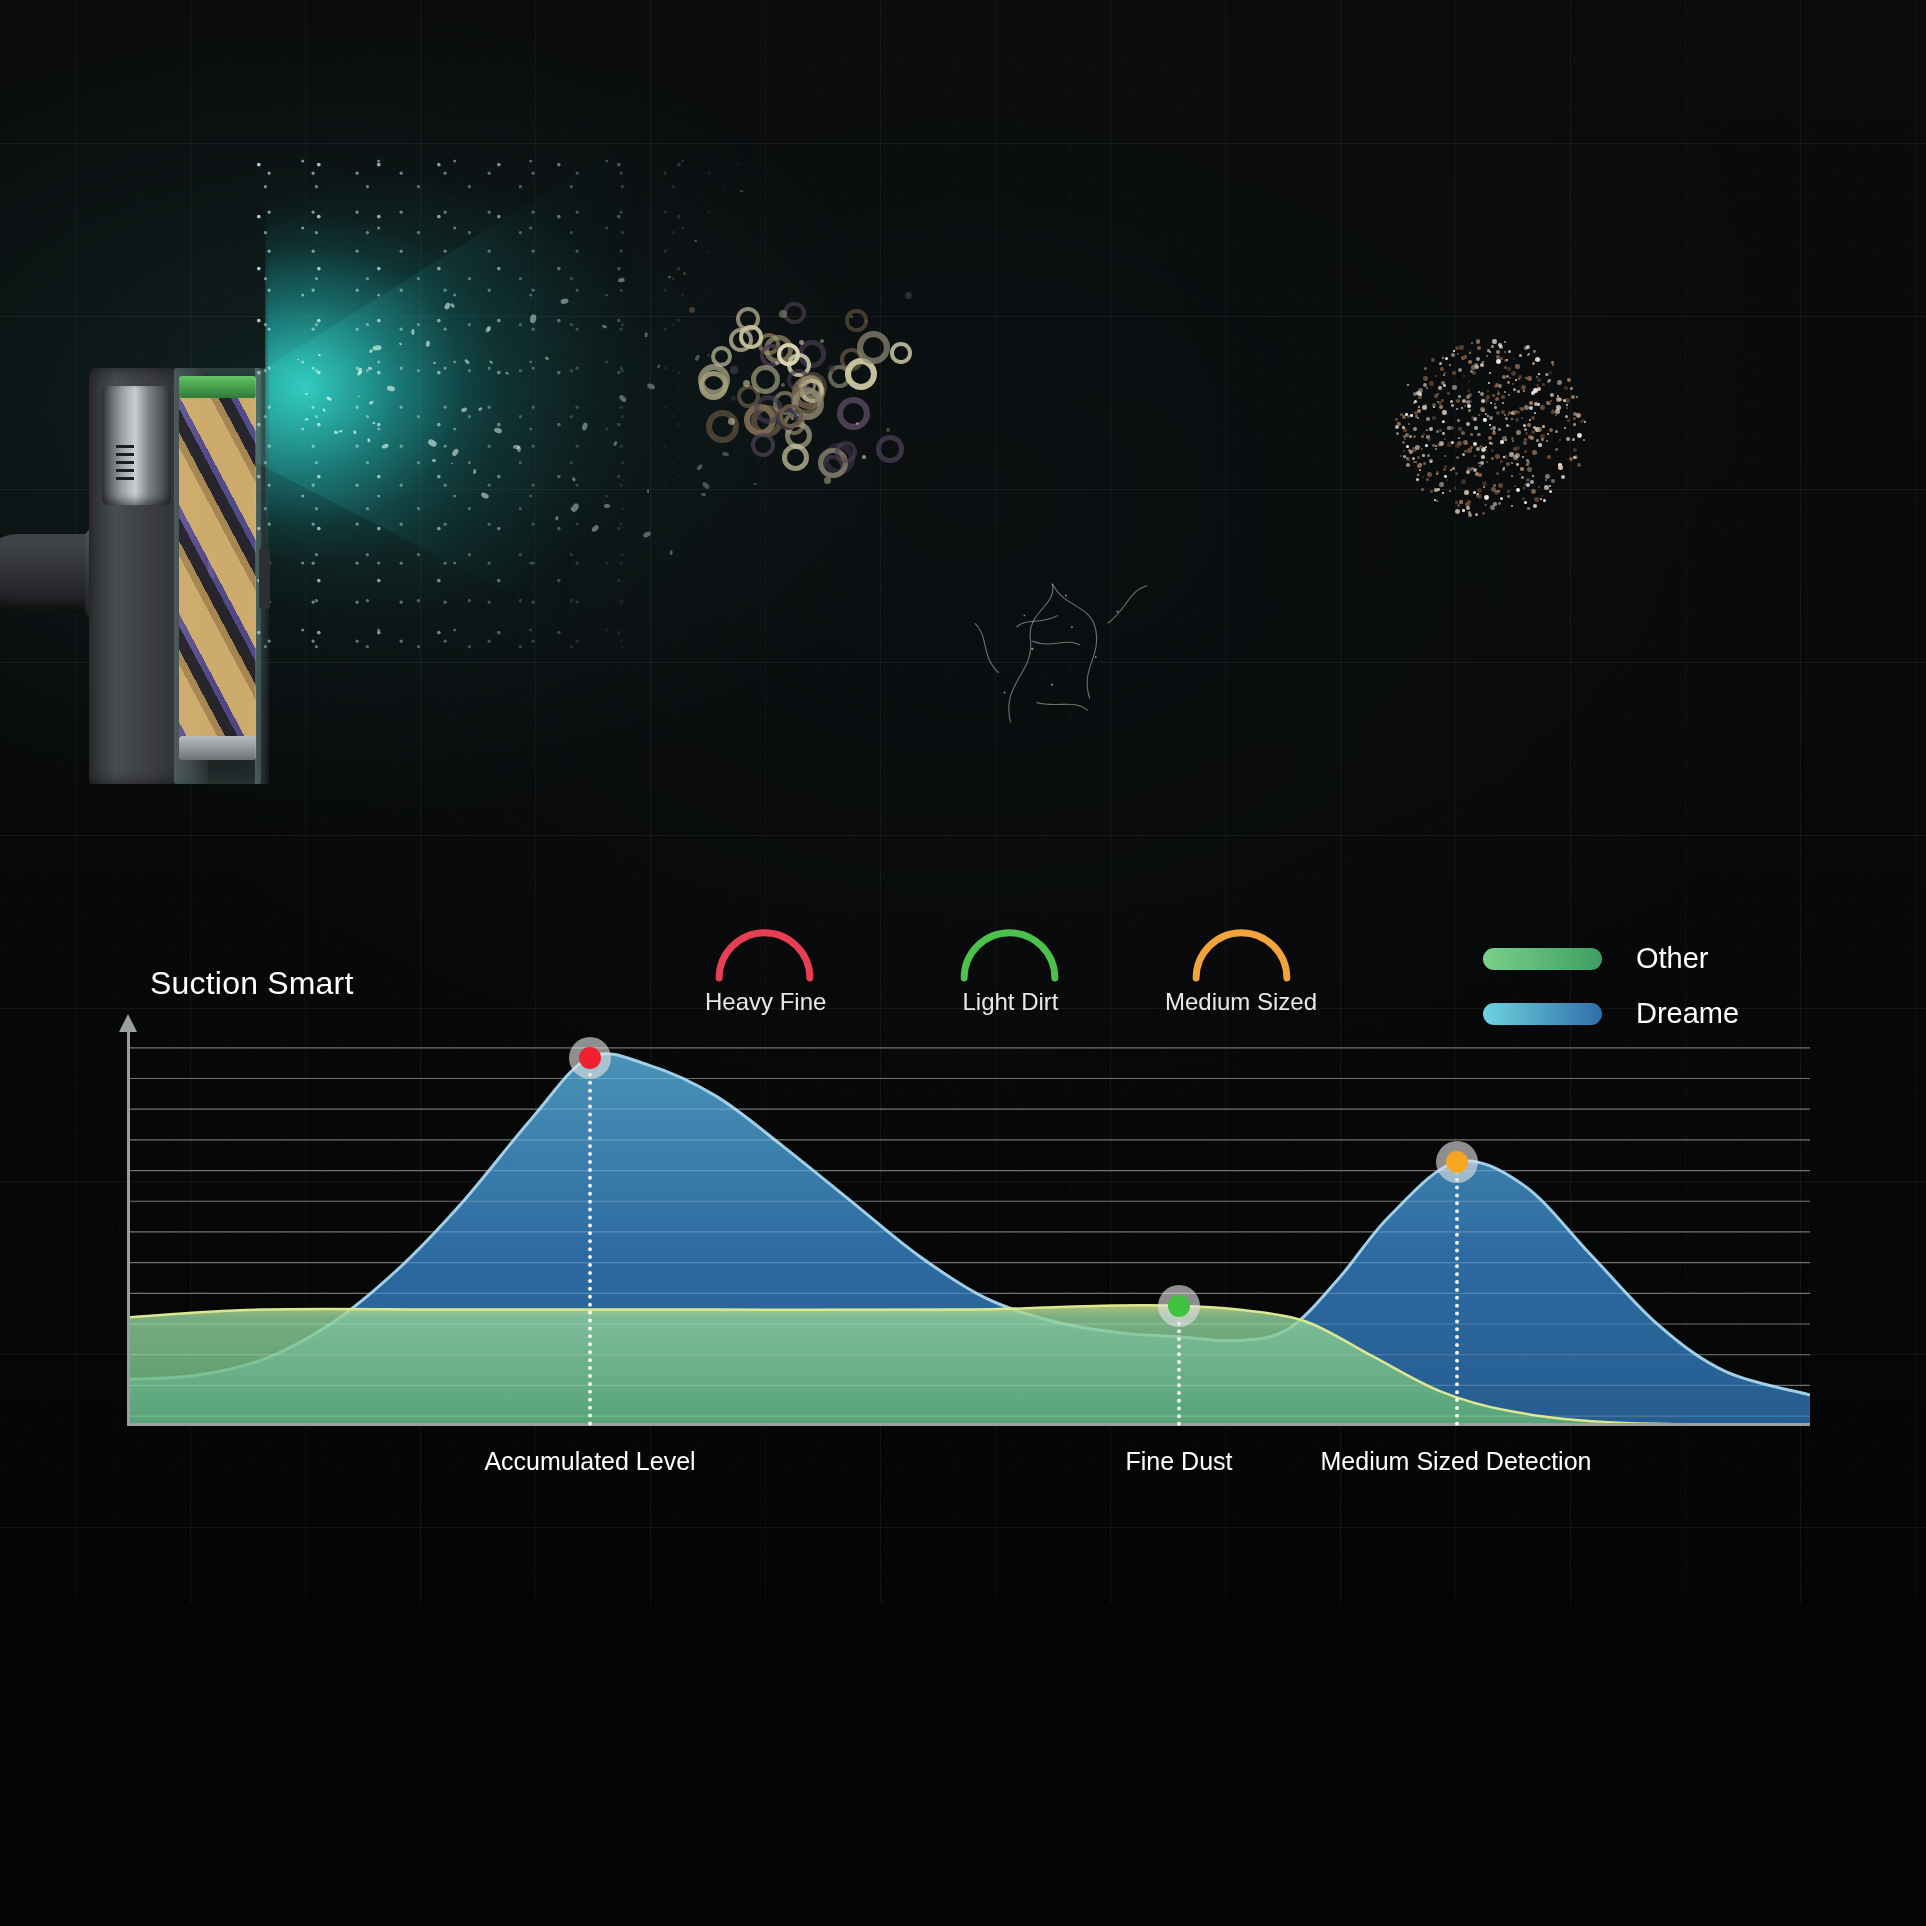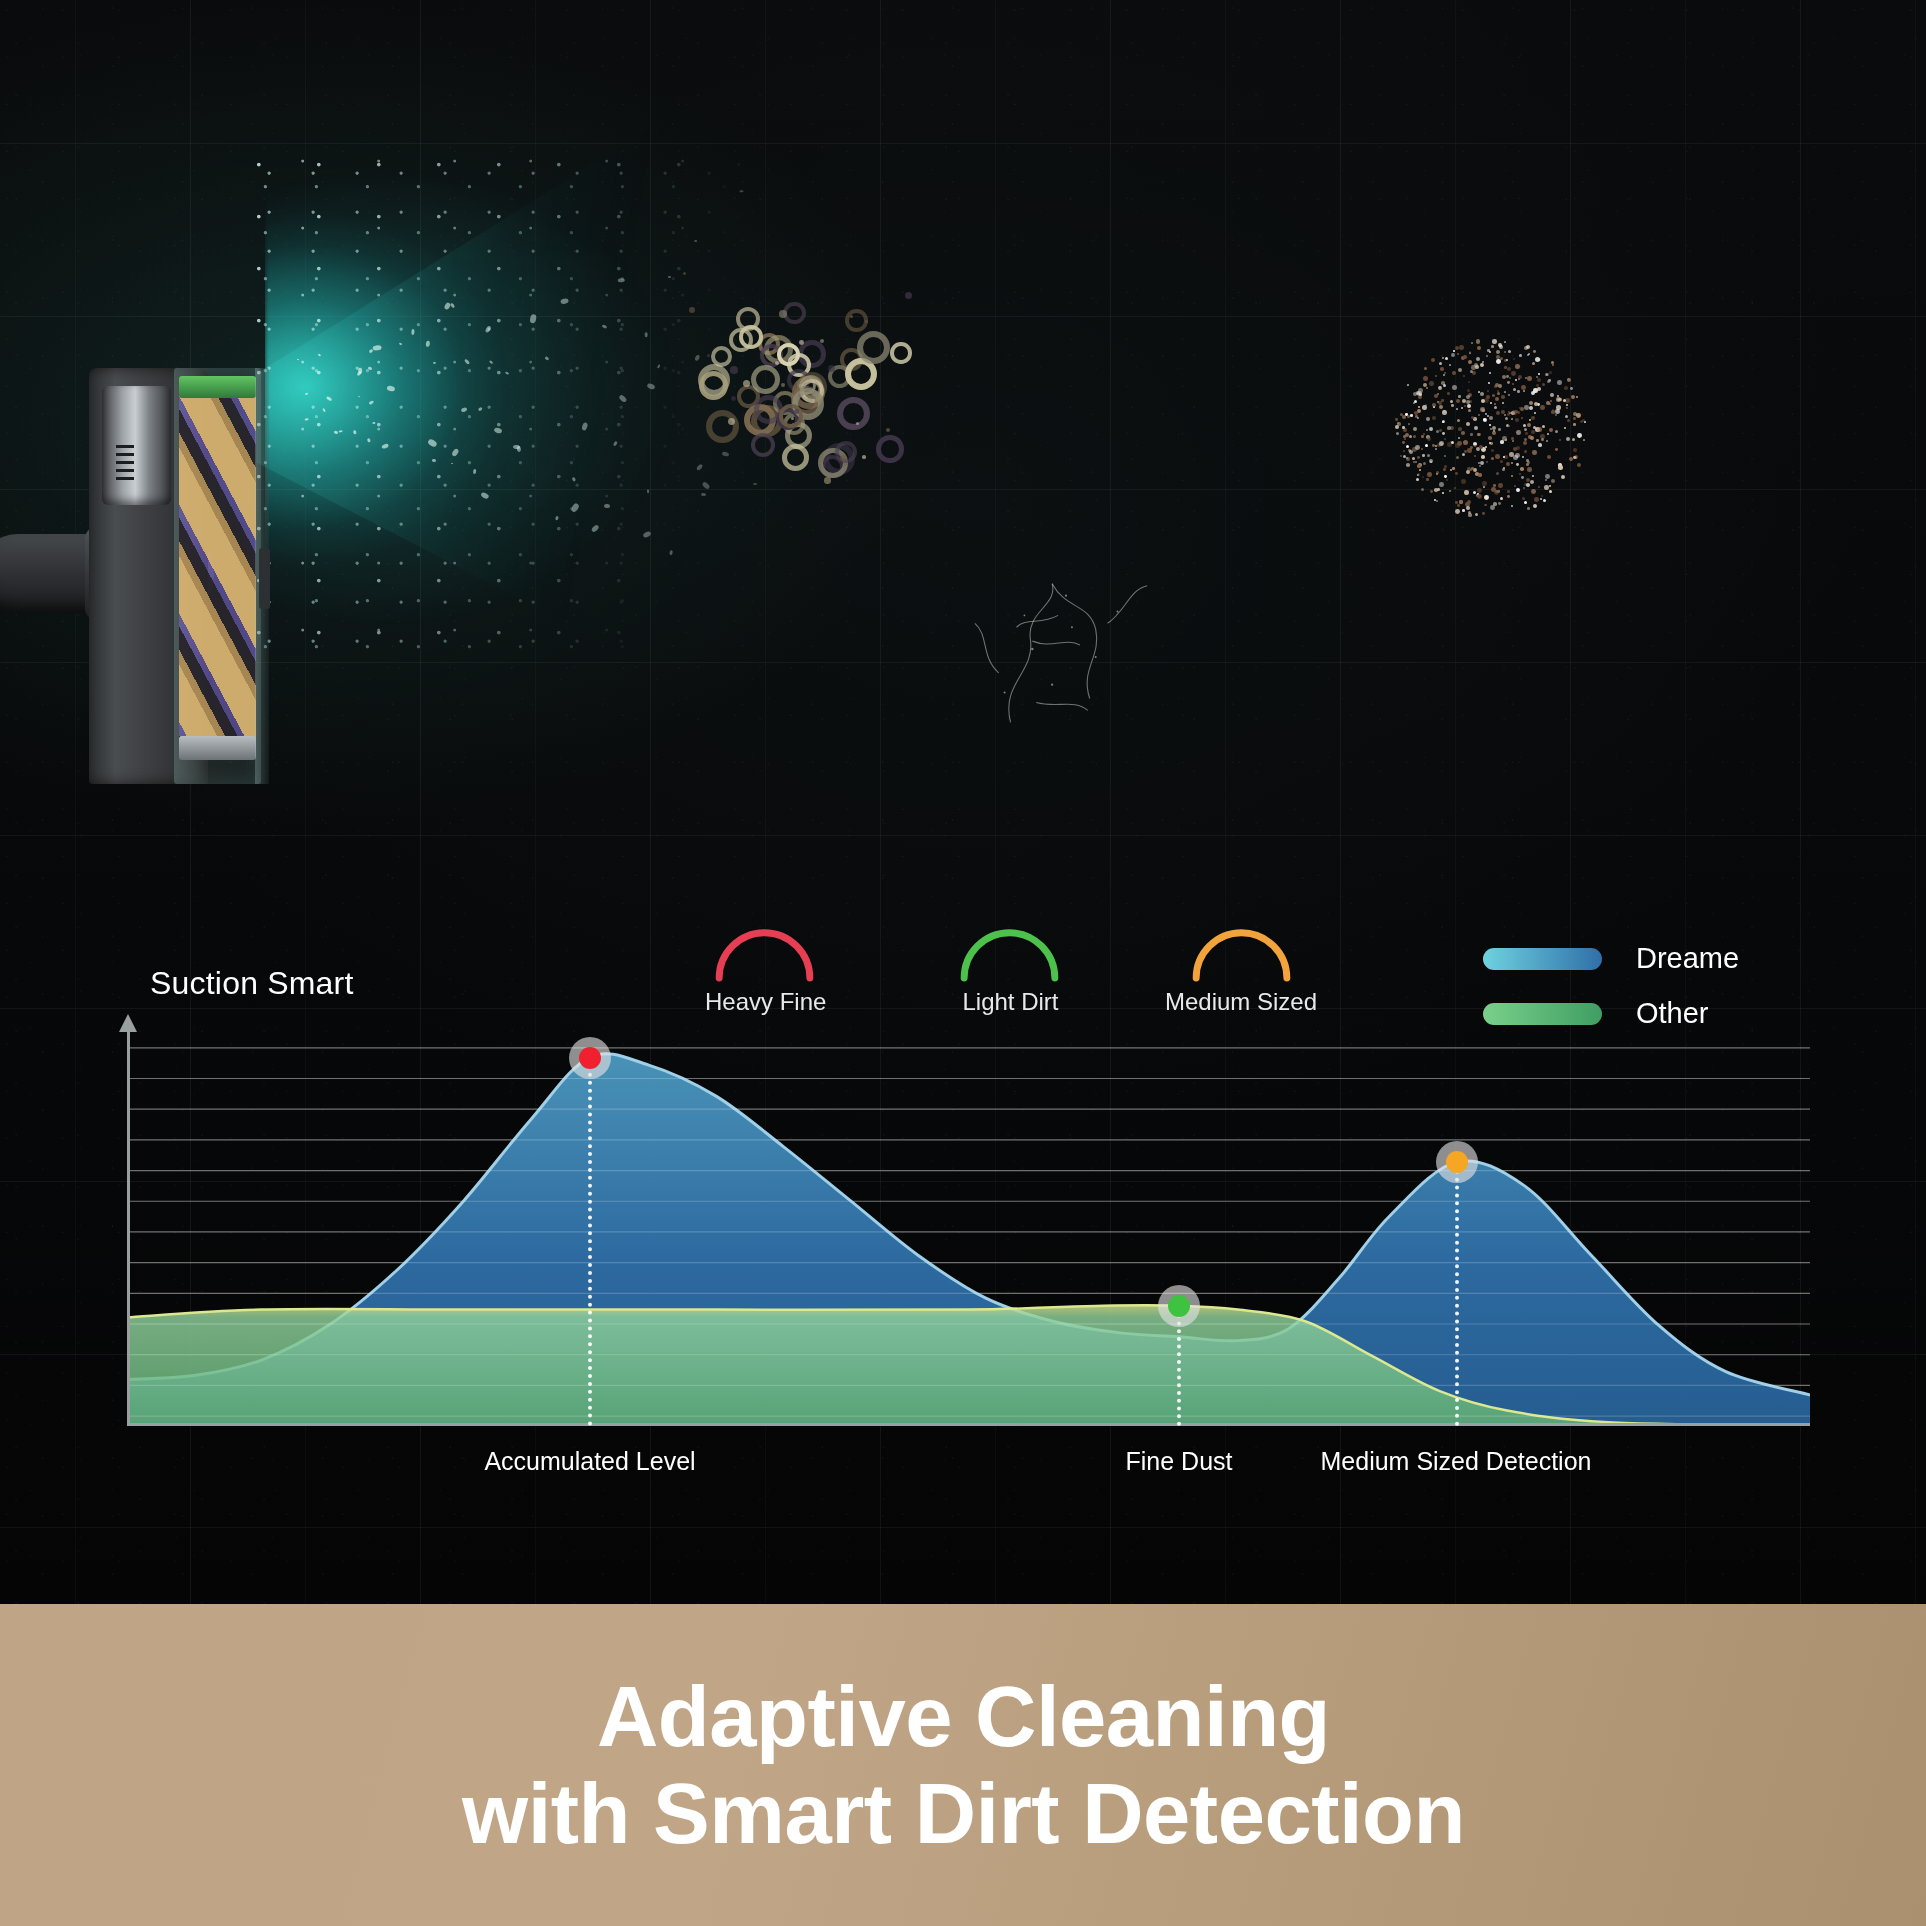--- a/index.html
+++ b/index.html
@@ -868,26 +868,26 @@
 
   <div class="gauge" style="left:1182px;top:913px;">
     <svg width="119" height="71" viewBox="0 0 120 72">
       <path id="arc2" d="M14 66 A46 46 0 0 1 106 66" fill="none" stroke-width="7" stroke-linecap="round" stroke="#f2a33c"></path>
     </svg>
   </div>
   <div class="gauge-cap" style="left:1152px;top:988px;width:178px;text-align:center;">Medium Sized</div>
 
   <div class="legend">
     <div class="legend-row">
+      <span class="legend-bar" id="lg1" style="background: linear-gradient(90deg, rgb(121, 208, 138), rgb(63, 158, 99));"></span>
+      <span class="legend-txt">Other</span>
+    </div>
+    <div class="legend-row">
       <span class="legend-bar" id="lg0" style="background: linear-gradient(90deg, rgb(111, 210, 224), rgb(47, 111, 168));"></span>
       <span class="legend-txt">Dreame</span>
-    </div>
-    <div class="legend-row">
-      <span class="legend-bar" id="lg1" style="background: linear-gradient(90deg, rgb(121, 208, 138), rgb(63, 158, 99));"></span>
-      <span class="legend-txt">Other</span>
     </div>
   </div>
 
   <div class="plot">
     <svg id="plotsvg" width="1683" height="396" viewBox="0 0 1700 400" preserveAspectRatio="none">
       <defs>
         <linearGradient id="gBlue" x1="0" y1="0" x2="0" y2="1">
           <stop offset="0%" stop-color="#4f9ec6" stop-opacity=".92"></stop>
           <stop offset="55%" stop-color="#2f6fa8" stop-opacity=".95"></stop>
           <stop offset="100%" stop-color="#265f93" stop-opacity=".98"></stop>
@@ -950,20 +950,14 @@
         </div>
       </div>
   </div>
 
   <div id="xlabels">
       <div class="xlabel" style="left: 590px; top: 1447px;">Accumulated Level</div>
       <div class="xlabel" style="left: 1179px; top: 1447px;">Fine Dust</div>
       <div class="xlabel" style="left: 1456px; top: 1447px;">Medium Sized Detection</div>
     </div>
 
-  <div class="banner">
-    <h1>
-      <span>Adaptive Cleaning</span><br>
-      <span>with Smart Dirt Detection</span>
-    </h1>
-  </div>
 </div>
 
 
 </body></html>

